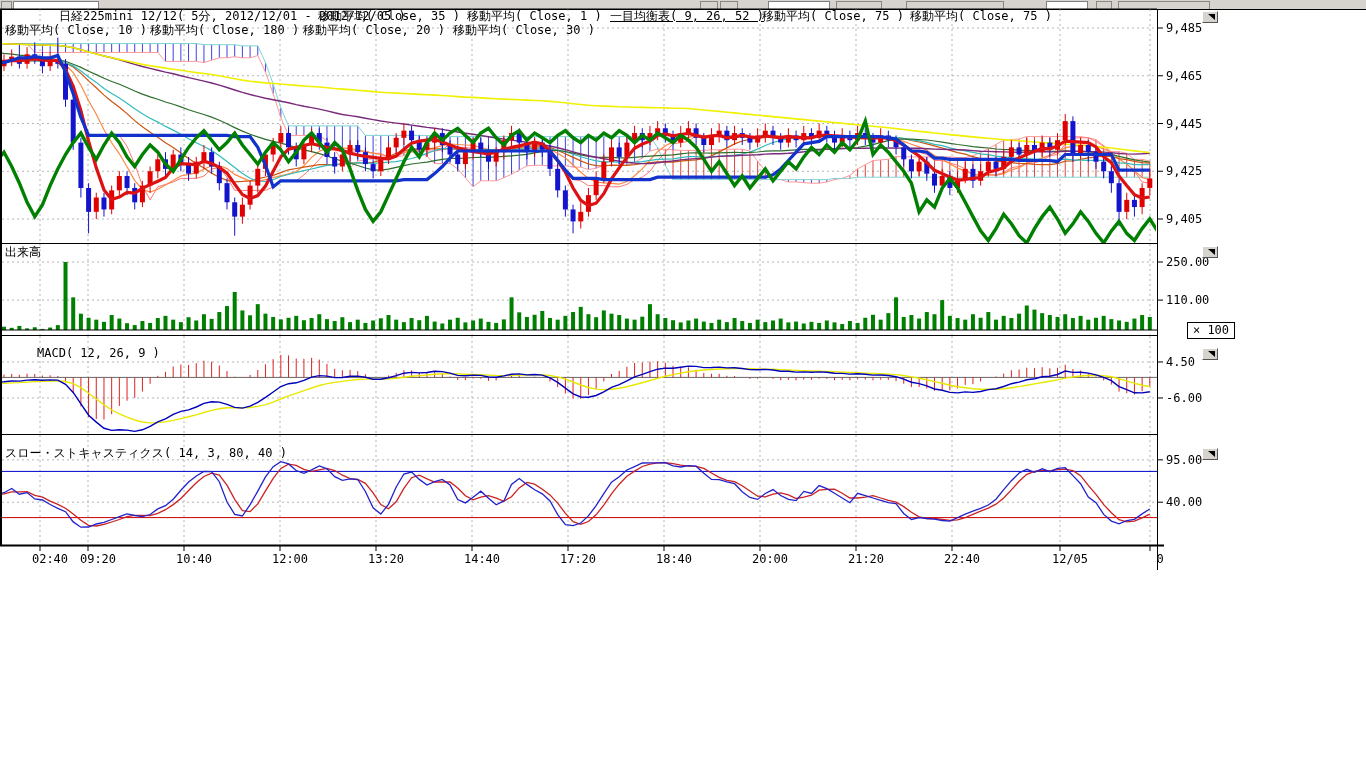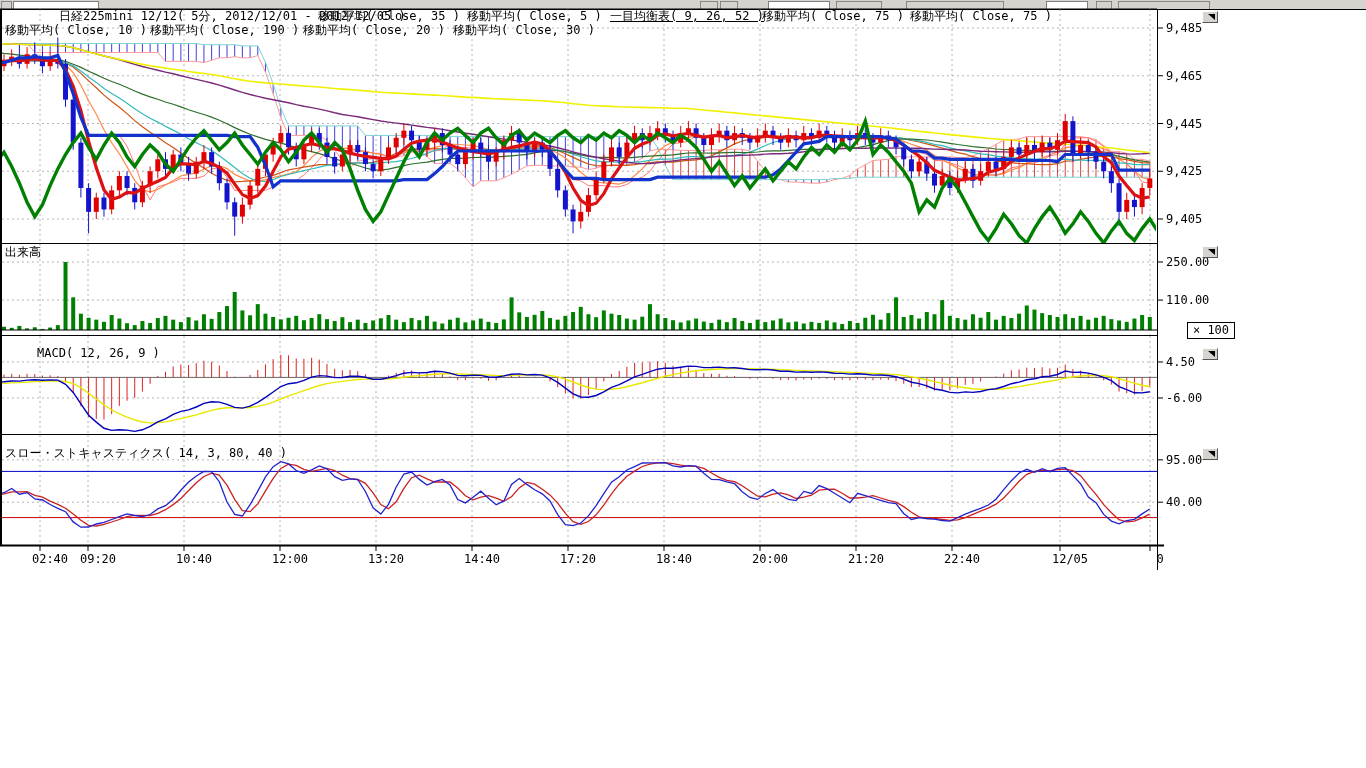--- a/index.html
+++ b/index.html
@@ -952,27 +952,27 @@
       <text x="962" y="563" text-anchor="middle">22:40</text>
       <line x1="1060" y1="546" x2="1060" y2="551" stroke="#000"></line>
       <text x="1070" y="563" text-anchor="middle">12/05</text>
       <line x1="1150" y1="546" x2="1150" y2="551" stroke="#000"></line>
       <text x="1160" y="563" text-anchor="middle">0</text>
     </g>
   </svg>
 
 <div class="lbl" style="left:19px;top:10px;margin-left:40px;">日経225mini 12/12( 5分, 2012/12/01 - 2012/12/05 )</div>
 <div class="lbl" style="left:318px;top:10px;">移動平均( Close, 35 )</div>
-<div class="lbl" style="left:467px;top:10px;">移動平均( Close, 5 )</div>
+<div class="lbl" style="left:467px;top:10px;">移動平均( Close, 1 )</div>
 <div class="lbl" style="left:610px;top:10px;text-decoration:underline;">一目均衡表( 9, 26, 52 )</div>
 <div class="lbl" style="left:762px;top:10px;">移動平均( Close, 75 )</div>
 <div class="lbl" style="left:910px;top:10px;">移動平均( Close, 75 )</div>
 
 <div class="lbl" style="left:5px;top:24px;text-align:right;">移動平均( Close, 10 )</div>
-<div class="lbl" style="left:150px;top:24px;">移動平均( Close, 190 )</div>
+<div class="lbl" style="left:150px;top:24px;">移動平均( Close, 180 )</div>
 <div class="lbl" style="left:303px;top:24px;">移動平均( Close, 20 )</div>
 <div class="lbl" style="left:453px;top:24px;">移動平均( Close, 30 )</div>
 
 <div class="lbl" style="left:5px;top:246px;">出来高</div>
 <div class="lbl" style="left:5px;top:347px;margin-left:32px;">MACD( 12, 26, 9 )</div>
 <div class="lbl" style="left:5px;top:447px;">スロー・ストキャスティクス( 14, 3, 80, 40 )</div>
 
 <div class="mult-box">× 100</div>
 
 <div class="dd" style="top:11px;"></div>

